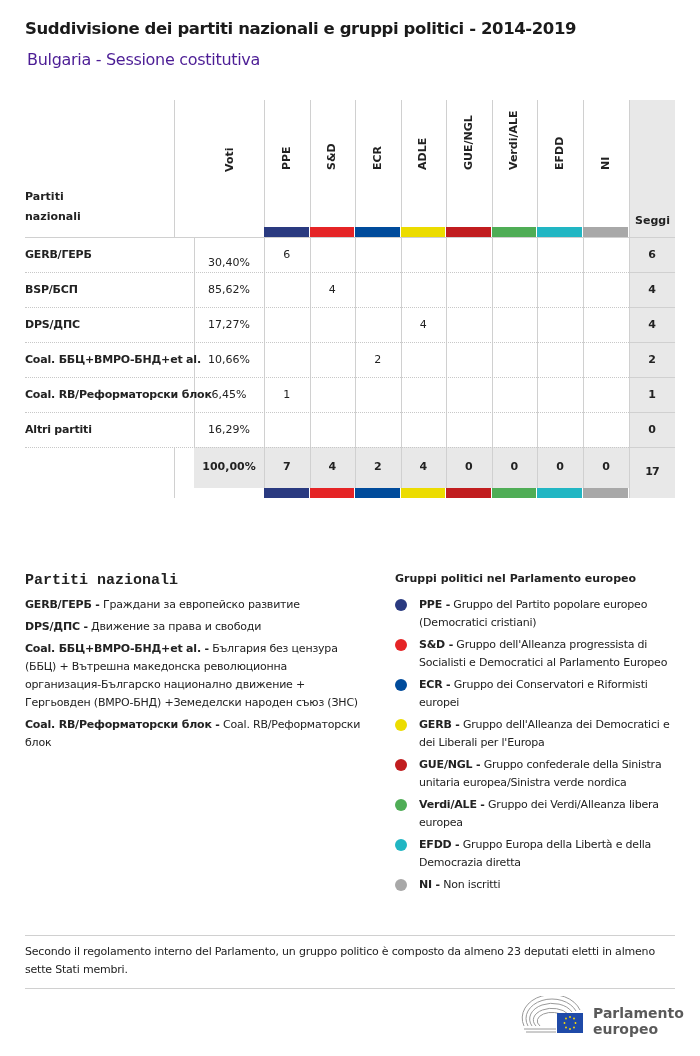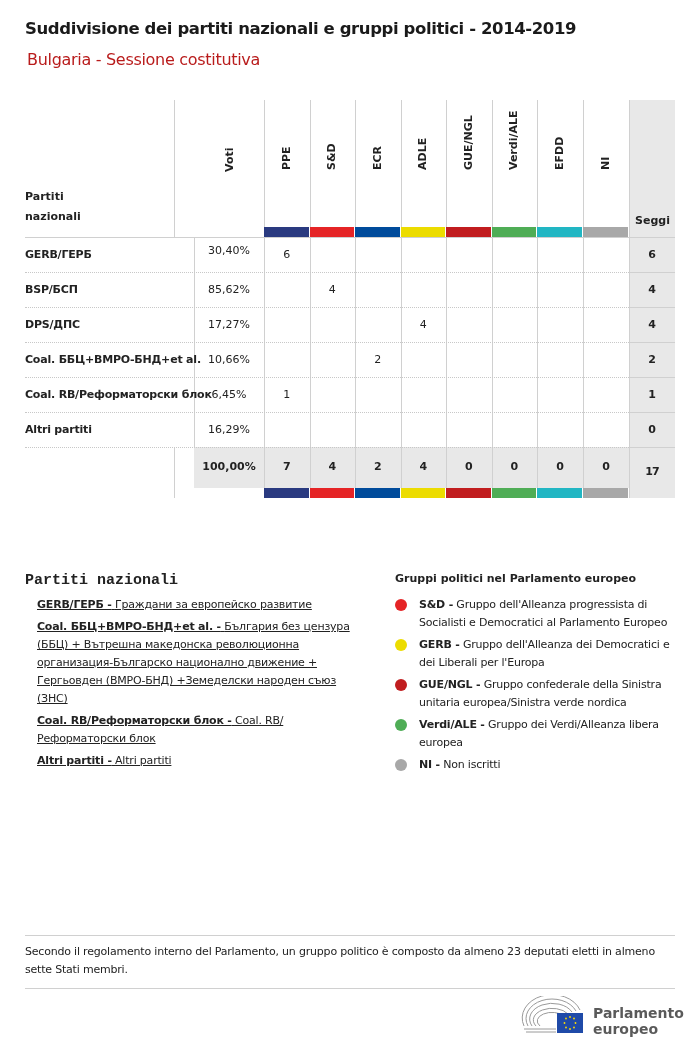--- a/index.html
+++ b/index.html
@@ -1,38 +1,38 @@
 <!DOCTYPE html>
 <html><head>
 <meta charset="utf-8">
 <style>
   html, body { margin:0; padding:0; background:#fff; }
   body { width:700px; height:1056px; position:relative; font-family:"DejaVu Sans", sans-serif; color:#222; overflow:hidden; }
   .abs { position:absolute; }
   .title { left:25px; top:19px; font-size:16.5px; font-weight:bold; letter-spacing:-0.4px; color:#1a1a1a; white-space:nowrap; }
-  .subtitle { left:27px; top:50px; font-size:16px; color:#b91c1c; letter-spacing:-0.3px; white-space:nowrap; }
+  .subtitle { left:27px; top:50px; font-size:16px; color:#4c1d95; letter-spacing:-0.3px; white-space:nowrap; }
 
   .vline { position:absolute; width:1px; background:#d0d0d0; }
   .hline { position:absolute; height:1px; background:#d0d0d0; }
   .dotline { position:absolute; height:0; border-top:1px dotted #c8c8c8; }
   .seggi-bg { position:absolute; background:#e8e8e8; }
   .total-bg { position:absolute; background:#e8e8e8; }
   .colorbar { position:absolute; height:10px; }
 
   .vhead { position:absolute; font-size:11px; font-weight:bold; color:#222; white-space:nowrap; transform-origin:left top; transform:rotate(-90deg); }
   .hdr-party { left:25px; top:187px; font-size:11px; font-weight:bold; line-height:20px; }
   .seggi-label { left:635px; top:214px; font-size:11px; font-weight:bold; }
 
   .cell { position:absolute; font-size:11px; text-align:center; color:#222; }
   .pname { position:absolute; left:25px; font-size:11px; font-weight:bold; white-space:nowrap; letter-spacing:-0.2px; }
   .bold { font-weight:bold; }
 
   .legend-title-l { left:25px; top:572px; font-family:Liberation Mono, monospace; font-size:15px; font-weight:bold; }
   .legend-left { left:25px; top:596px; width:340px; font-size:11px; line-height:18px; letter-spacing:-0.2px; }
-  .legend-left p { margin:0 0 4px 12px;text-decoration:underline; }
+  .legend-left p { margin:0 0 4px 0; }
   .legend-title-r { left:395px; top:572px; font-size:11px; font-weight:bold; }
   .legend-right { left:395px; top:596px; width:290px; font-size:11px; line-height:18px; letter-spacing:-0.2px; }
   .gitem { position:relative; padding-left:24px; margin-bottom:4px; }
   .gdot { position:absolute; left:0; top:3px; width:12px; height:12px; border-radius:50%; }
 
   .note { left:25px; top:943px; width:655px; font-size:11px; line-height:18px; color:#222; letter-spacing:-0.2px; }
   .fonte { left:25px; top:1056px; font-size:13px; }
   .logo-text { left:593px; top:1005px; font-size:14px; font-weight:bold; color:#5a5a5a; line-height:16px; }
 </style>
 </head>
@@ -90,21 +90,21 @@
 
   <div class="vline" style="left:174px; top:100px; height:137px;"></div>
   <div class="vline" style="left:194px; top:237px; height:210px;"></div>
   <div class="vline" style="left:174px; top:447px; height:51px;"></div>
   <div class="hline" style="left:25px; top:237px; width:650px;"></div>
   <div class="hline" style="left:629px; top:447px; width:46px;"></div>
 
   <div id="rows">
       <div>
         <div class="pname" style="top: 248px;">GERB/ГЕРБ</div>
-        <div class="cell" style="left: 194px; width: 70px; top: 244px;">30,40%</div>
+        <div class="cell" style="left: 194px; width: 70px; top: 256px;">30,40%</div>
         <div class="cell" style="left: 264px; width: 45.5px; top: 248px;">6</div>
         <div class="cell" style="left: 309.5px; width: 45.5px; top: 248px;"></div>
         <div class="cell" style="left: 355px; width: 45.5px; top: 248px;"></div>
         <div class="cell" style="left: 400.5px; width: 45.5px; top: 248px;"></div>
         <div class="cell" style="left: 446px; width: 45.5px; top: 248px;"></div>
         <div class="cell" style="left: 491.5px; width: 45.5px; top: 248px;"></div>
         <div class="cell" style="left: 537px; width: 46px; top: 248px;"></div>
         <div class="cell" style="left: 583px; width: 46px; top: 248px;"></div>
         <div class="cell bold" style="left: 629px; width: 46px; top: 248px;">6</div>
         <div class="dotline" style="left: 25px; width: 604px; top: 272px;"></div>
@@ -196,31 +196,34 @@
       <div class="cell bold" style="left: 491.5px; width: 45.5px; top: 460px;">0</div>
       <div class="cell bold" style="left: 537px; width: 46px; top: 460px;">0</div>
       <div class="cell bold" style="left: 583px; width: 46px; top: 460px;">0</div>
       <div class="cell bold" style="left: 629px; width: 46px; top: 465px; letter-spacing: -0.8px;">17</div>
     </div>
 </div>
 
 <div class="abs legend-title-l">Partiti nazionali</div>
 <div class="abs legend-left" id="legend-left">
     <p><span class="bold">GERB/ГЕРБ -</span> <span>Граждани за европейско развитие</span></p>
+    <p><span class="bold">DPS/ДПС -</span> <span>Движение за права и свободи</span></p>
     <p><span class="bold">Coal. ББЦ+ВМРО-БНД+et al. -</span> <span> България без цензура (ББЦ) + Вътрешна македонска революционна организация-Българско национално движение + Гергьовден (ВМРО-БНД) +Земеделски народен съюз (ЗНС)</span></p>
     <p><span class="bold">Coal. RB/Реформаторски блок -</span> <span>Coal. RB/Реформаторски блок</span></p>
-    <p><span class="bold">Altri partiti -</span> <span>Altri partiti</span></p>
   </div>
 
 <div class="abs legend-title-r">Gruppi politici nel Parlamento europeo</div>
 <div class="abs legend-right" id="legend-right">
+    <div class="gitem"><span class="gdot" style="background: rgb(42, 58, 128);"></span><span class="bold">PPE -</span> <span>Gruppo del Partito popolare europeo (Democratici cristiani)</span></div>
     <div class="gitem"><span class="gdot" style="background: rgb(229, 36, 38);"></span><span class="bold">S&amp;D -</span> <span>Gruppo dell'Alleanza progressista di Socialisti e Democratici al Parlamento Europeo</span></div>
+    <div class="gitem"><span class="gdot" style="background: rgb(0, 75, 155);"></span><span class="bold">ECR -</span> <span>Gruppo dei Conservatori e Riformisti europei</span></div>
     <div class="gitem"><span class="gdot" style="background: rgb(236, 220, 0);"></span><span class="bold">GERB -</span> <span>Gruppo dell'Alleanza dei Democratici e dei Liberali per l'Europa</span></div>
     <div class="gitem"><span class="gdot" style="background: rgb(193, 29, 31);"></span><span class="bold">GUE/NGL -</span> <span>Gruppo confederale della Sinistra unitaria europea/Sinistra verde nordica</span></div>
     <div class="gitem"><span class="gdot" style="background: rgb(79, 173, 86);"></span><span class="bold">Verdi/ALE -</span> <span>Gruppo dei Verdi/Alleanza libera europea</span></div>
+    <div class="gitem"><span class="gdot" style="background: rgb(33, 182, 195);"></span><span class="bold">EFDD -</span> <span>Gruppo Europa della Libertà e della Democrazia diretta</span></div>
     <div class="gitem"><span class="gdot" style="background: rgb(168, 168, 168);"></span><span class="bold">NI -</span> <span>Non iscritti</span></div>
   </div>
 
 <div class="hline" style="left:25px; top:935px; width:650px;"></div>
 <div class="abs note">Secondo il regolamento interno del Parlamento, un gruppo politico è composto da almeno 23 deputati eletti in almeno sette Stati membri.</div>
 <div class="hline" style="left:25px; top:988px; width:650px;"></div>
 <div class="abs fonte">
   <span class="bold">Fonte:</span>
   <span>Parlamento europeo</span>
 </div>

